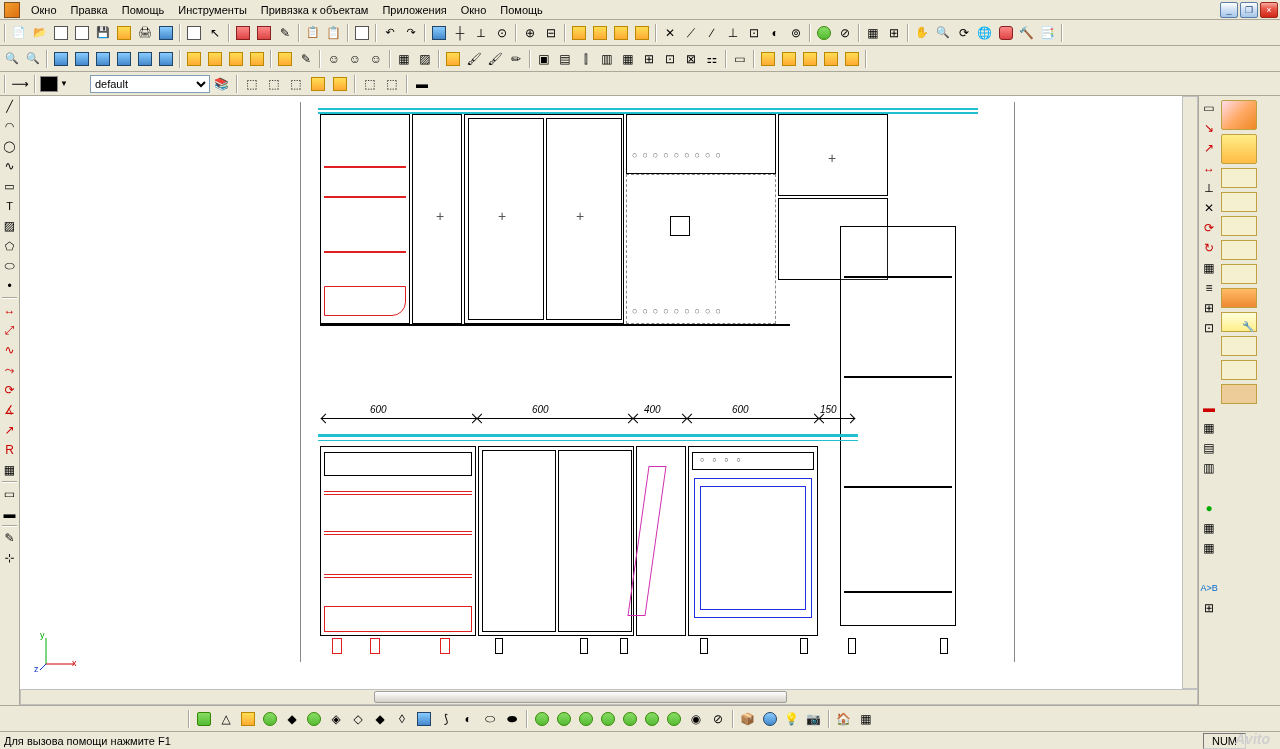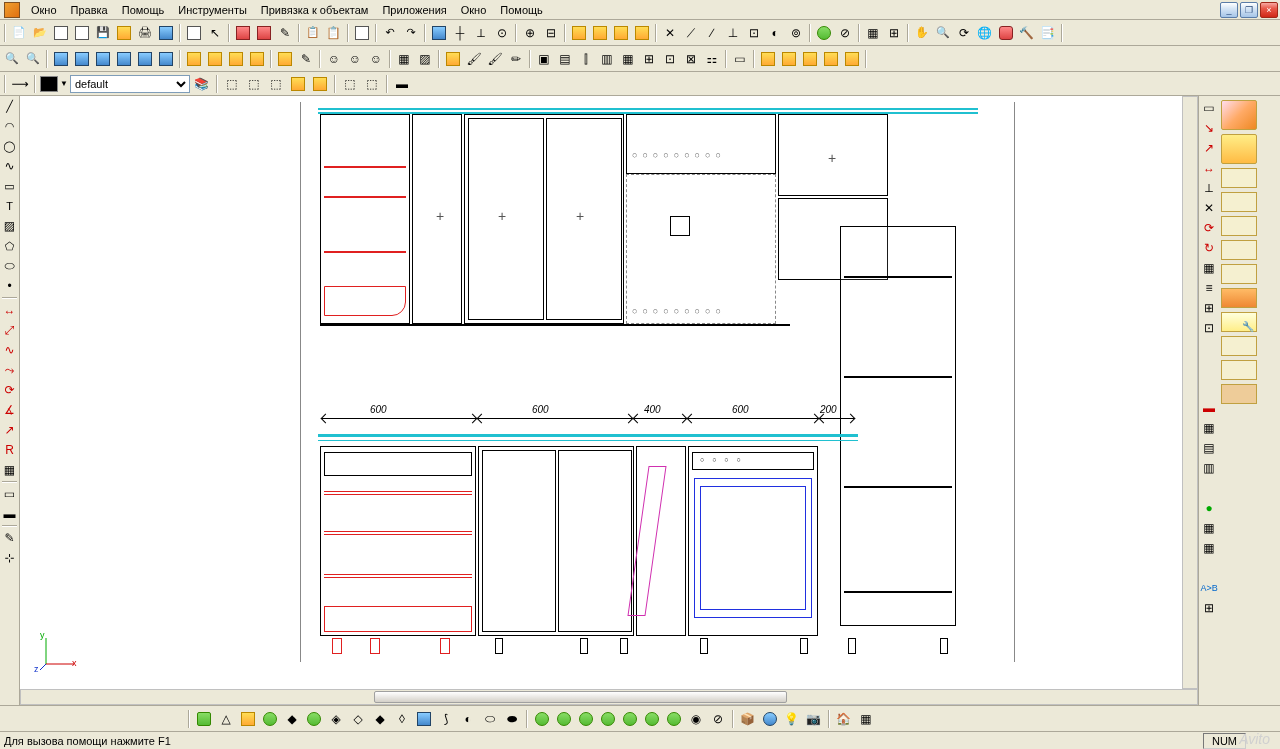--- a/index.html
+++ b/index.html
@@ -21,28 +21,28 @@
 .canvas-wrap::before { content:""; position:absolute; inset:0; background-image:radial-gradient(circle,#ccc 0.5px,transparent 0.5px); background-size:14px 14px; opacity:0.55; }
 .canvas { position:absolute; inset:0; }
 .rpanel { width:82px; background:#ece9d8; border-left:1px solid #aca899; display:flex; }
 .rcol { width:20px; display:flex; flex-direction:column; padding-top:2px; }
 .rcol .tb-btn { width:18px; height:18px; margin:1px auto; }
 .rwide { width:42px; display:flex; flex-direction:column; padding:4px 2px; gap:4px; }
 .rwide .bigbtn { width:36px; height:30px; background:linear-gradient(#fff8e0,#f8d880); border:1px solid #c0a040; border-radius:2px; }
 .rwide .smbtn { width:36px; height:20px; background:#f5f0d0; border:1px solid #c0a040; }
 .layerbar { height:24px; background:#ece9d8; border-bottom:1px solid #aca899; display:flex; align-items:center; padding:2px; gap:2px; }
 .layerbar .swatch { width:18px; height:16px; background:#000; border:1px solid #888; }
-.layerbar select { width:120px; height:18px; font-size:11px; background:#fff; border:1px solid #7f9db9; }
+.layerbar select { width:120px; height:18px; font-size:11px; background:#fff; border:1px solid #7f9db9;margin-left:20px; }
 .botbar { position:absolute; bottom:18px; left:0; right:0; height:26px; background:#ece9d8; border-top:1px solid #aca899; display:flex; align-items:center; padding:2px 24px; gap:2px; }
 .status { position:absolute; bottom:0; left:0; right:0; height:18px; background:#ece9d8; border-top:1px solid #aca899; display:flex; align-items:center; padding:0 4px; font-size:11px; }
 .status .num { margin-left:auto; padding:1px 8px; border:1px inset #ccc; margin-right:30px; }
 .scrollh { position:absolute; bottom:44px; left:20px; right:82px; height:16px; background:#ece9d8; border:1px solid #c0c0c0; }
 .scrollh::after { content:""; position:absolute; left:30%; width:35%; top:1px; bottom:1px; background:linear-gradient(#fff,#d4d0c8); border:1px solid #a0a0a0; border-radius:2px; }
 .scrollv { position:absolute; right:82px; top:96px; bottom:60px; width:16px; background:#ece9d8; border:1px solid #c0c0c0; }
-.watermark { position:absolute; right:10px; bottom:2px; font-size:14px; color:#d0d0d0; font-style:italic; font-weight:normal;margin-top:32px; }
+.watermark { position:absolute; right:10px; bottom:2px; font-size:14px; color:#d0d0d0; font-style:italic; font-weight:bold;margin-top:32px; }
 
 .box { position:absolute; border:1px solid #000; background:rgba(255,255,255,0.1); }
 .redbox { border:1px solid #e02020; }
 .bluebox { border:1px solid #2030e0; }
 .cyanln { position:absolute; background:#20c0d0; height:2px; }
 .redln { position:absolute; background:#e02020; height:1px; }
 .dim { position:absolute; font-size:10px; font-style:italic; color:#000; text-align:center; }
 .dimline { position:absolute; height:1px; background:#000; }
 .dimline::before,.dimline::after { content:""; position:absolute; width:6px; height:6px; border-top:1px solid #000; border-right:1px solid #000; top:-3px; }
 .dimline::before { left:0; transform:rotate(-135deg); }
@@ -350,21 +350,21 @@
 
       <div class="dimline" style="left:302px;top:322px;width:154px"></div>
       <div class="dim" style="left:350px;top:308px">600</div>
       <div class="dimline" style="left:458px;top:322px;width:154px"></div>
       <div class="dim" style="left:512px;top:308px">600</div>
       <div class="dimline" style="left:614px;top:322px;width:52px"></div>
       <div class="dim" style="left:624px;top:308px">400</div>
       <div class="dimline" style="left:668px;top:322px;width:130px"></div>
       <div class="dim" style="left:712px;top:308px">600</div>
       <div class="dimline" style="left:800px;top:322px;width:34px"></div>
-      <div class="dim" style="left:800px;top:308px">200</div>
+      <div class="dim" style="left:800px;top:308px">150</div>
 
       <div class="cyanln" style="left:298px;top:338px;width:540px;height:3px"></div>
       <div class="cyanln" style="left:298px;top:344px;width:540px;height:1px"></div>
 
       <div class="box" style="left:300px;top:350px;width:156px;height:190px"></div>
       <div class="box" style="left:304px;top:356px;width:148px;height:24px"></div>
       <div class="redln" style="left:304px;top:395px;width:148px"></div>
       <div class="redln" style="left:304px;top:398px;width:148px"></div>
       <div class="redln" style="left:304px;top:435px;width:148px"></div>
       <div class="redln" style="left:304px;top:438px;width:148px"></div>

